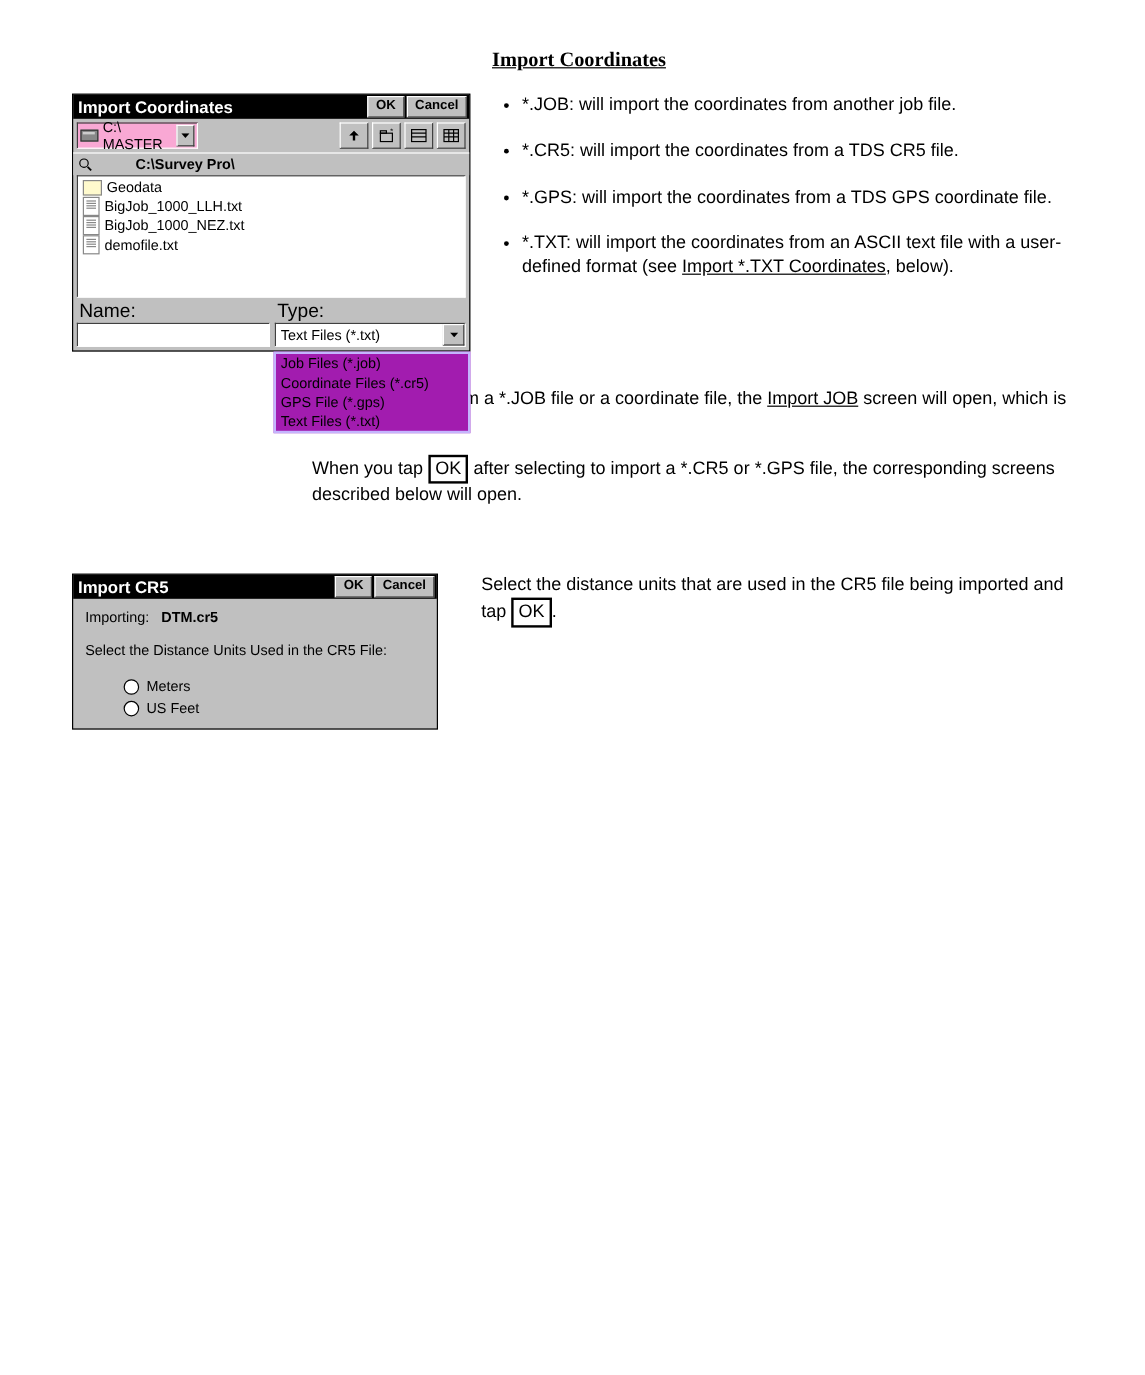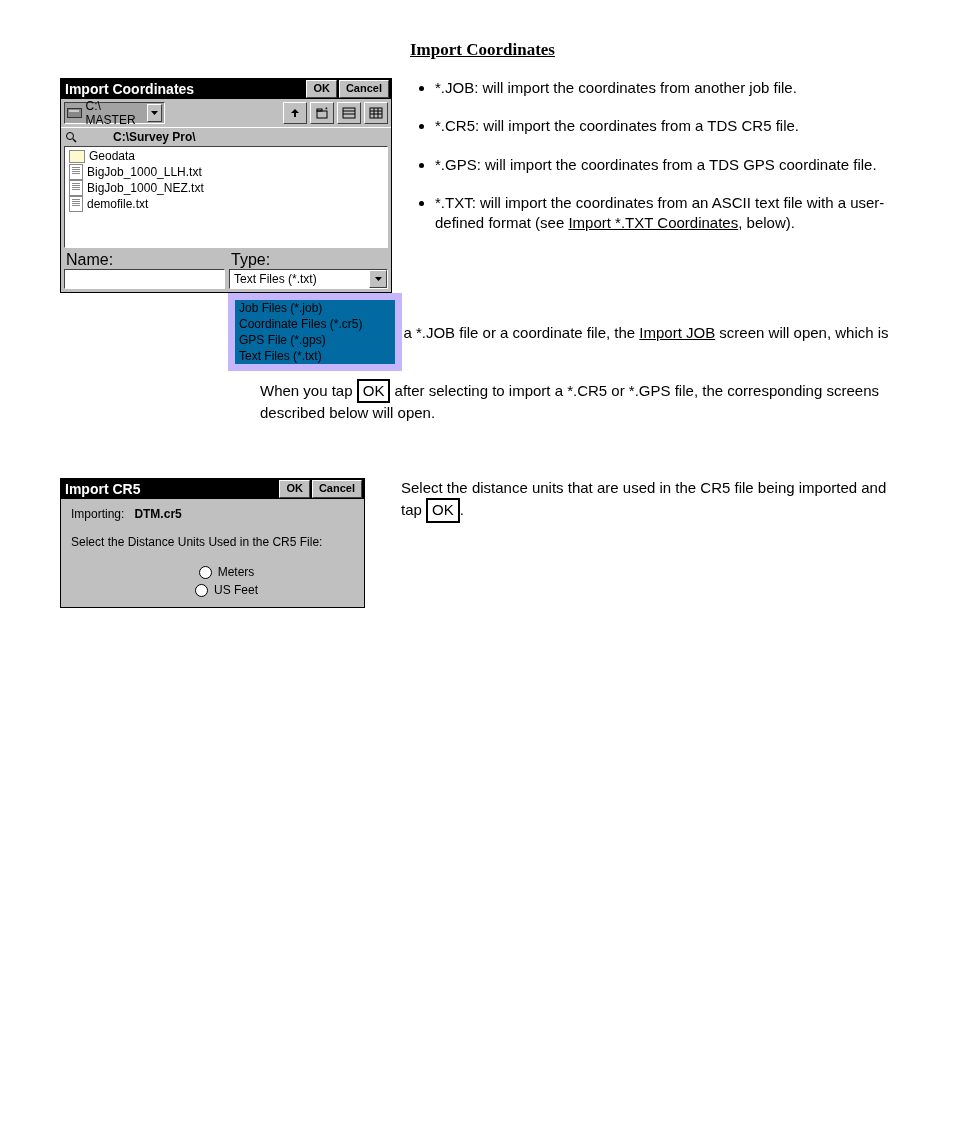--- a/index.html
+++ b/index.html
@@ -80,21 +80,21 @@
     padding: 3px;
     gap: 18px;
   }
   .drive-select {
     display: flex;
     align-items: center;
     border-top: 1px solid #404040;
     border-left: 1px solid #404040;
     border-right: 1px solid #fff;
     border-bottom: 1px solid #fff;
-    background: #a3a3a3;
+    background: #f9a8d4;
     height: 20px;
     padding: 0 2px;
     width: 95px;
   }
   .drive-select .disk-icon {
     width: 14px; height: 8px;
     background: #888;
     border: 1px solid #333;
     margin-right: 4px;
     position: relative;
@@ -219,39 +219,38 @@
     border-top:1px solid #fff;
     border-left:1px solid #fff;
     border-right:1px solid #404040;
     border-bottom:1px solid #404040;
     display:flex;align-items:center;justify-content:center;
   }
   .dropdown-list {
     position:absolute;
     left: 168px;
     width: 160px;
-    background:#0369a1;
-    border:7px solid #c4b5fd;
+    background:#a21caf;
+    border:2px solid #c4b5fd;
     font-size:12px;
   }
   .dropdown-list div {
     padding:1px 4px;
     cursor:pointer;
   }
 
   .cr5-body { padding:8px 10px 8px 10px; }
   .cr5-body .line { margin-bottom:14px; }
   .radio-group { padding-left: 28px; }
   .radio-item {
     display:flex;
     align-items:center;
     gap:6px;
     padding:2px 4px;
     cursor:pointer;
-    justify-content:center;
   }
   .radio-item.sel { border:1px dotted #000; }
   .radio-circle {
     width:11px;height:11px;border:1px solid #000;border-radius:50%;
     background:#fff;
     display:flex;align-items:center;justify-content:center;
   }
   .radio-circle.filled::after {
     content:'';width:5px;height:5px;border-radius:50%;background:#000;
   }

